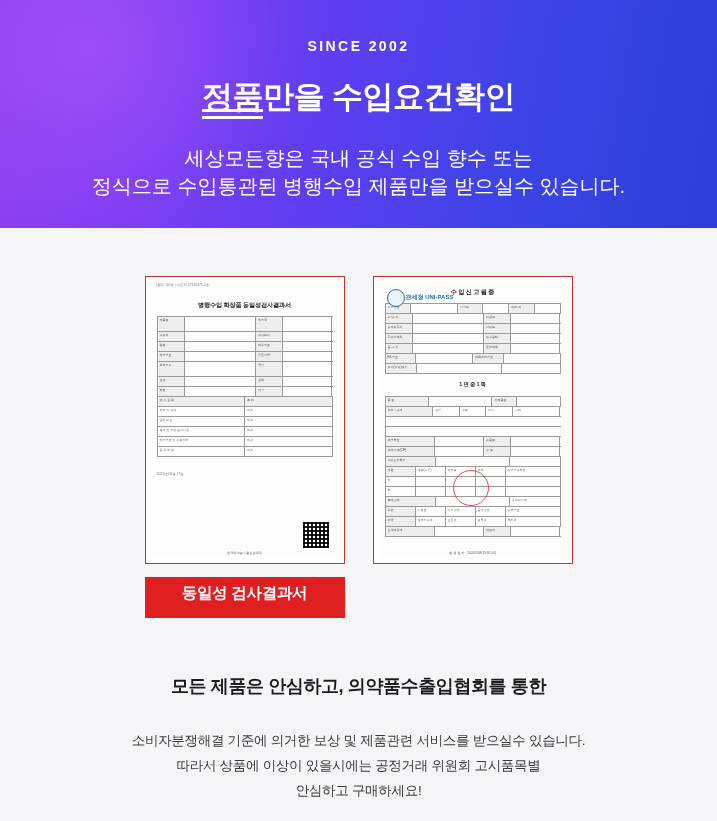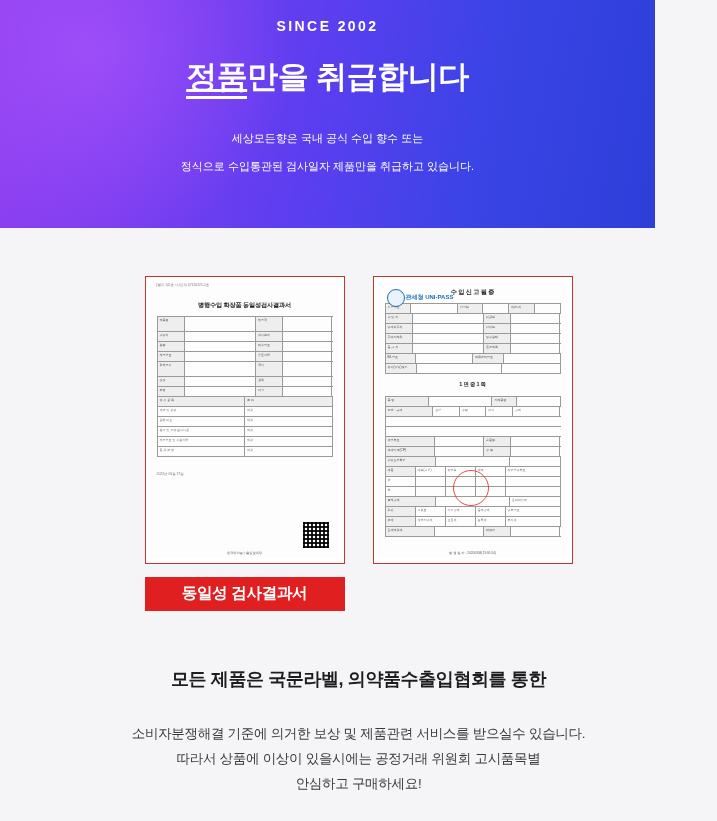--- a/index.html
+++ b/index.html
@@ -11,27 +11,27 @@
     height: 821px;
     overflow: hidden;
     font-family: "Liberation Sans", sans-serif;
     background: #f5f5f7;
     color: #222;
   }
 
   
   .hero {
     position: relative;
-    width: 655px;
+    width: 717px;
     height: 228px;
     background: linear-gradient(100deg, #8e3ff0 0%, #7b3df0 22%, #5b3ef0 48%, #3b44e6 72%, #2d3fd8 100%);
     color: #fff;
     text-align: center;
     box-sizing: border-box;
-    padding-top: 18px;
+    padding-top: 38px;
     overflow: hidden;
   }
   .hero::after {
     content: "";
     position: absolute;
     left: -120px;
     top: -160px;
     width: 420px;
     height: 420px;
     border-radius: 50%;
@@ -52,21 +52,21 @@
     font-weight: bold;
     margin: 0 0 26px 0;
     letter-spacing: -0.5px;
   }
   .headline .hl {
     border-bottom: 3px solid #ffffff;
     padding-bottom: 2px;
     text-decoration: underline;
   }
   .hero-desc {
-    font-size: 11px;
+    font-size: 20px;
     line-height: 28px;
     margin: 0;
     font-weight: normal;
   }
 
   
   .content {
     width: 717px;
     background: #f5f5f7;
     box-sizing: border-box;
@@ -176,21 +176,21 @@
   .doc-blue-word {
     position: absolute;
     left: 27px; top: 11px;
     font-size: 6px;
     color: #1a6fb5;
     font-weight: bold;
   }
 
   .doc-label {
     margin-top: 13px;
-    height: 34px;
+    height: 41px;
     line-height: 31px;
     background: #e02020;
     color: #ffffff;
     font-size: 15.5px;
     font-weight: bold;
     letter-spacing: -0.3px;
   }
 
   .mid-text {
     margin-top: 52px;
@@ -209,24 +209,24 @@
     padding-bottom: 40px;
   }
 </style>
 </head>
 <body>
 
 <div class="hero">
   <div class="hero-inner">
     <div class="since">SINCE 2002</div>
     <div class="headline">
-      <span class="hl">정품</span><span>만을 취급합니다</span>
+      <span class="hl">정품</span><span>만을 수입요건확인</span>
     </div>
     <p class="hero-desc">세상모든향은 국내 공식 수입 향수 또는</p>
-    <p class="hero-desc">정식으로 수입통관된 검사일자 제품만을 취급하고 있습니다.</p>
+    <p class="hero-desc">정식으로 수입통관된 병행수입 제품만을 받으실수 있습니다.</p>
   </div>
 </div>
 
 <div class="content">
 
   <div class="docs-row">
 
     <div class="doc-col">
       <div class="doc-img">
         <div class="doc-sheet">
@@ -443,21 +443,21 @@
           </div>
           <div class="doc-stamp" style="left:74px; top:188px;"></div>
           <div class="doc-foot">발 행 일 자 : 20200308(13:30:54)</div>
         </div>
       </div>
     </div>
 
   </div>
 
   <div class="mid-text">
-    <div>모든 제품은 국문라벨, 의약품수출입협회를 통한</div>
+    <div>모든 제품은 안심하고, 의약품수출입협회를 통한</div>
   </div>
 
   <div class="bottom-text">
     <div>소비자분쟁해결 기준에 의거한 보상 및 제품관련 서비스를 받으실수 있습니다.</div>
     <div>따라서 상품에 이상이 있을시에는 공정거래 위원회 고시품목별</div>
     <div>안심하고 구매하세요!</div>
   </div>
 
 </div>
 

